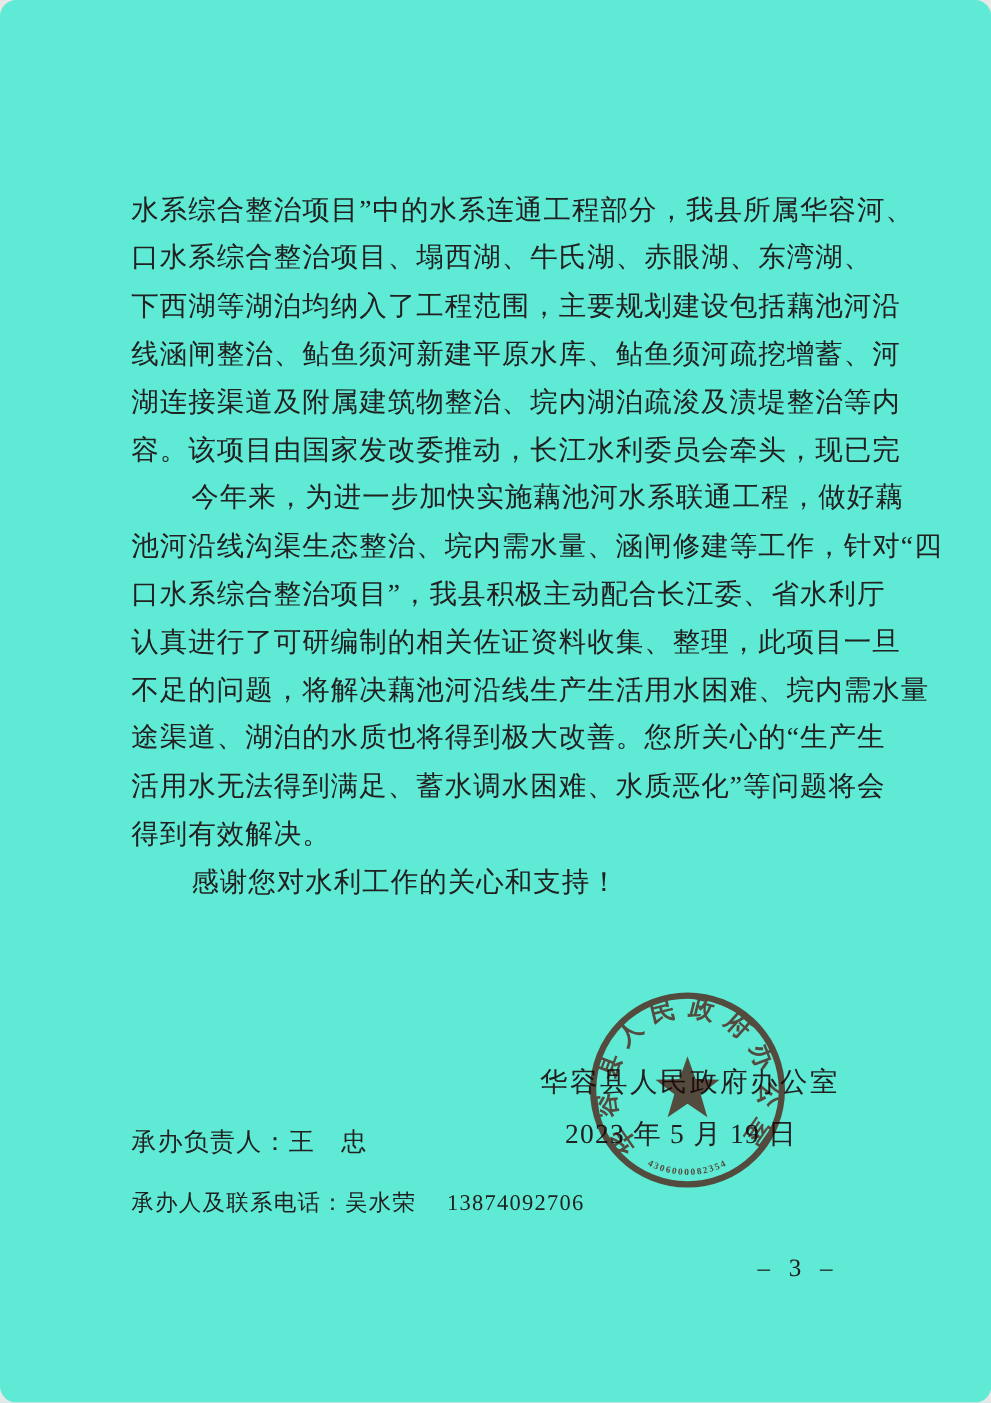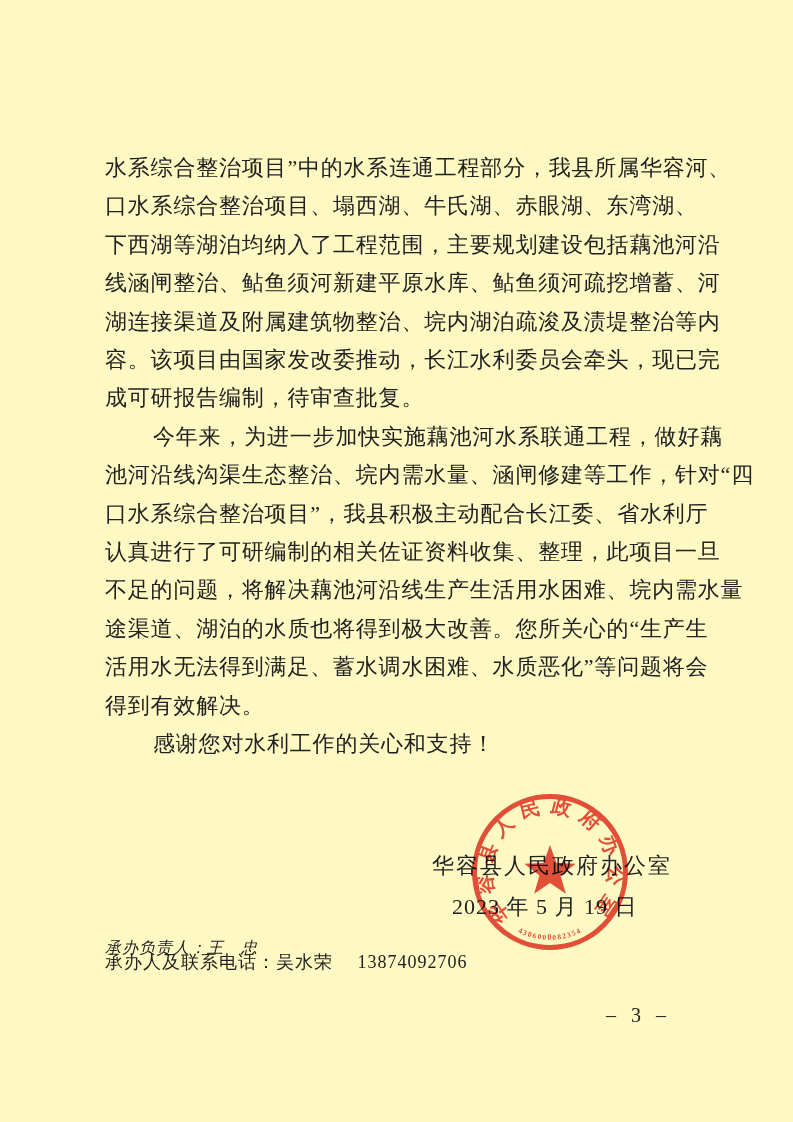--- a/index.html
+++ b/index.html
@@ -1,24 +1,25 @@
 <!DOCTYPE html>
 <html><head>
 <meta charset="utf-8">
 <style>
   html, body { margin: 0; padding: 0; background: #e8e8e8; }
   .page {
     position: relative;
     width: 793px;
     height: 1122px;
-    background: #fef9c3;
+    background: #5eead4;
     font-family: "Liberation Serif", "DejaVu Serif", serif;
     color: #212121;
     overflow: hidden;
     margin: 0 auto;
+    border-radius: 13px;
   }
   .body-text {
     position: absolute;
     left: 105px;
     top: 149px;
     width: 625px;
     font-size: 22px;
     line-height: 38.4px;
     letter-spacing: 0.8px;
   }
@@ -36,25 +37,24 @@
     position: absolute;
     left: 452px;
     top: 892px;
     font-size: 22px;
     letter-spacing: 1px;
     white-space: nowrap;
   }
   .contact-line-1 {
     position: absolute;
     left: 105px;
-    top: 938px;
-    font-size: 16px;
+    top: 900px;
+    font-size: 20px;
     letter-spacing: 1px;
     white-space: nowrap;
-    font-style: italic;
   }
   .contact-line-2 {
     position: absolute;
     left: 105px;
     top: 950px;
     font-size: 18px;
     letter-spacing: 1px;
     white-space: nowrap;
   }
   .page-number {
@@ -86,21 +86,20 @@
 <div class="page">
 
   <div class="body-text">
     <div class="para">
       <div class="line">水系综合整治项目”中的水系连通工程部分，我县所属华容河、</div>
       <div class="line">口水系综合整治项目、塌西湖、牛氏湖、赤眼湖、东湾湖、</div>
       <div class="line">下西湖等湖泊均纳入了工程范围，主要规划建设包括藕池河沿</div>
       <div class="line">线涵闸整治、鲇鱼须河新建平原水库、鲇鱼须河疏挖增蓄、河</div>
       <div class="line">湖连接渠道及附属建筑物整治、垸内湖泊疏浚及渍堤整治等内</div>
       <div class="line">容。该项目由国家发改委推动，长江水利委员会牵头，现已完</div>
-      <div class="line">成可研报告编制，待审查批复。</div>
     </div>
     <div class="para">
       <div class="line indent">今年来，为进一步加快实施藕池河水系联通工程，做好藕</div>
       <div class="line">池河沿线沟渠生态整治、垸内需水量、涵闸修建等工作，针对“四</div>
       <div class="line">口水系综合整治项目”，我县积极主动配合长江委、省水利厅</div>
       <div class="line">认真进行了可研编制的相关佐证资料收集、整理，此项目一旦</div>
       <div class="line">不足的问题，将解决藕池河沿线生产生活用水困难、垸内需水量</div>
       <div class="line">途渠道、湖泊的水质也将得到极大改善。您所关心的“生产生</div>
       <div class="line">活用水无法得到满足、蓄水调水困难、水质恶化”等问题将会</div>
       <div class="line">得到有效解决。</div>

